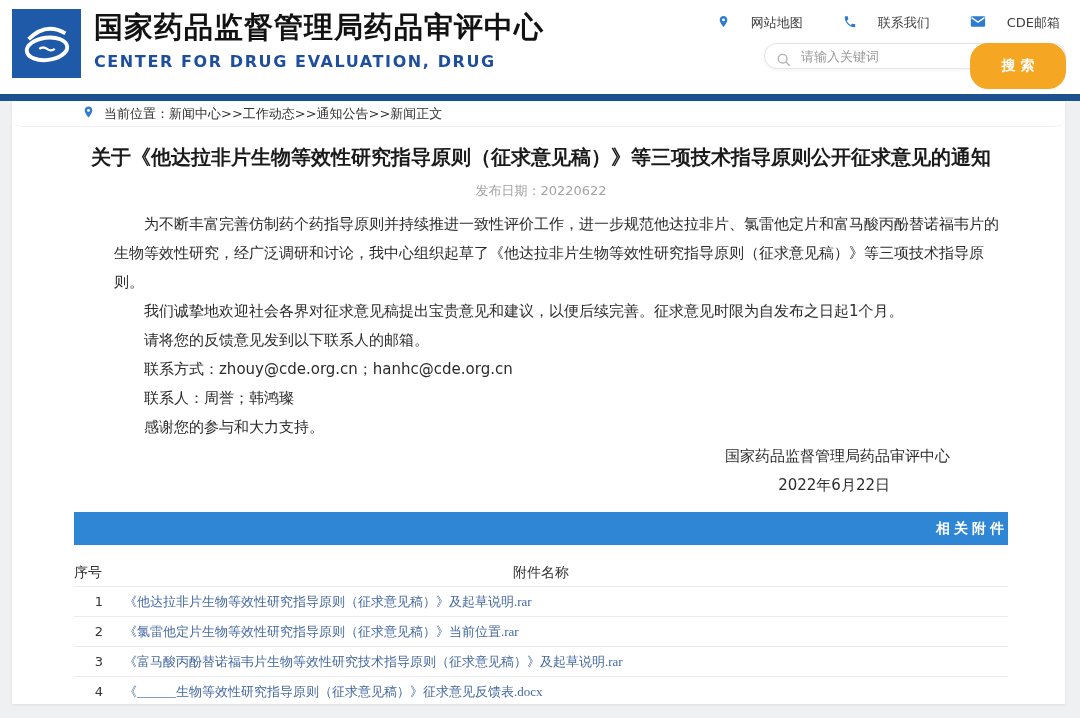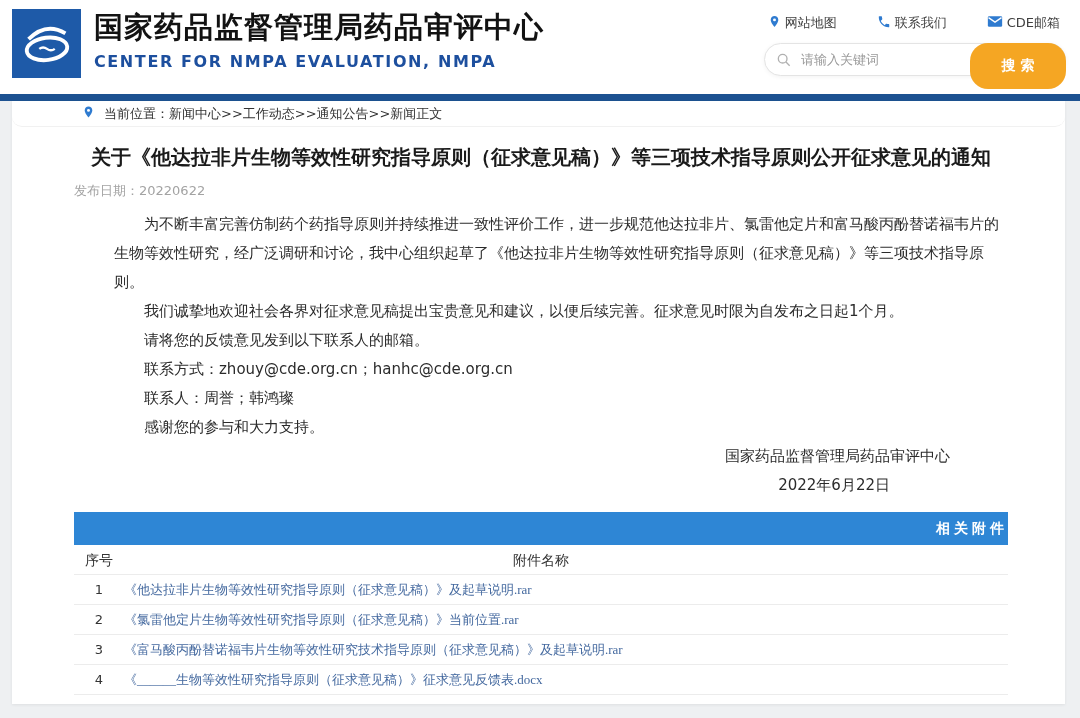--- a/index.html
+++ b/index.html
@@ -11,70 +11,70 @@
   
   .topbar { background:#fff; height:94px; display:flex; justify-content:space-between;
             padding:9px 14px 0 12px; }
   .brand { display:flex; gap:13px; align-items:flex-start; }
   .logo { width:69px; height:69px; background:#1e5aa8; flex:0 0 auto;
           display:flex; align-items:center; justify-content:center; }
   .brand-cn { font-size:29px; font-weight:bold; color:#121212; letter-spacing:1px; line-height:36px; }
   .brand-en { font-size:16px; font-weight:bold; color:#1d4f9e; letter-spacing:1.6px; margin-top:7px; }
   .top-right { display:flex; flex-direction:column; align-items:flex-end; gap:11px; padding-top:5px; }
   .quick-links { display:flex; gap:40px; padding-right:6px; }
-  .quick-link { display:flex; align-items:center; gap:4px; font-size:13px; color:#3f3f3f; cursor:pointer; }
+  .quick-link { display:flex; align-items:center; gap:21px; font-size:13px; color:#3f3f3f; cursor:pointer; }
   .search-wrap { position:relative; width:302px; height:35px; }
-  .search-input { width:100%; height:33px; border:1px solid #e4e4e4; border-radius:18px;
+  .search-input { width:100%; height:26px; border:1px solid #e4e4e4; border-radius:18px;
                   padding:0 102px 0 36px; font-size:13px; color:#333; outline:none;
                   box-shadow:0 1px 4px rgba(0,0,0,0.05); background:#fff; }
   .search-input::placeholder { color:#9a9a9a; }
   .search-icon { position:absolute; left:12px; top:9px; }
   .search-btn { position:absolute; right:0; top:0; height:46px; width:96px; border:none;
                 border-radius:18px; background:#f5a623; color:#fff; font-size:14px;
                 font-weight:bold; letter-spacing:5px; text-indent:5px; cursor:pointer; }
   .divider { height:7px; background:#1d5291; }
   
   .content-outer { padding:0 15px 14px 12px; height:617px; }
   .card { background:#fff; height:100%; box-shadow:0 1px 3px rgba(0,0,0,0.07); overflow:hidden; }
   .breadcrumb { height:26px; display:flex; align-items:center; gap:9px; padding-left:70px;
                 border-bottom:1px solid #f1f1f1; font-size:13px; color:#333;border-radius:10px; }
   .article { padding:14px 57px 0 62px; }
   .title { font-size:20px; font-weight:bold; line-height:32px; text-align:center; color:#1a1a1a; }
-  .pubdate { font-size:13px; color:#a3a3a3; margin-top:9px; }
+  .pubdate { text-align:center; font-size:13px; color:#a3a3a3; margin-top:9px; }
   .body-text { margin-top:10px;margin-left:40px; }
   .body-text p { font-size:15px; line-height:29px; color:#2b2b2b; text-indent:2em; }
   .signature { text-align:right; font-size:15px; line-height:29px; color:#2b2b2b; padding-right:58px; }
   .sig-date  { text-align:right; font-size:15px; line-height:29px; color:#2b2b2b; padding-right:118px; }
   
   .attach { margin-top:12px; }
   .attach-title { background:#2e86d5; color:#fff; font-size:14px; font-weight:bold;
                   text-align:right; height:33px; line-height:33px; letter-spacing:4px; }
   .attach-cols { position:relative; height:30px; line-height:30px;
                  border-bottom:1px solid #ececec; font-size:14px; color:#333; }
-  .col-index-h { position:absolute; left:0; top:0; width:50px; text-align:center; }
-  .col-name-h  { display:block; text-align:center; }
+  .col-index-h { position:absolute; left:0; top:0; width:50px; }
+  .col-name-h  { display:block; text-align:center;margin-top:12px; }
   .attach-row { display:flex; height:30px; align-items:center; border-bottom:1px solid #ececec; }
   .row-index { width:50px; text-align:center; font-size:13px; color:#333; flex:0 0 auto; }
   .row-link  { font-size:13px; color:#44699f; cursor:pointer;font-family:Liberation Serif, serif; }
 </style>
 </head>
 <body>
 
 <div class="topbar">
   <div class="brand">
     <div class="logo">
       <svg width="62" height="62" viewBox="0 0 64 64">
         <path d="M13 27 Q 31 9 51 21" stroke="#fff" stroke-width="4" fill="none"></path>
         <ellipse cx="32" cy="37" rx="21" ry="11.5" stroke="#fff" stroke-width="4" fill="none" transform="rotate(-7 32 37)"></ellipse>
         <path d="M24 37 q4 -3 8 0 q4 3 8 0" stroke="#fff" stroke-width="2.5" fill="none"></path>
       </svg>
     </div>
     <div>
       <div class="brand-cn">国家药品监督管理局药品审评中心</div>
-      <div class="brand-en">CENTER FOR NMPA EVALUATION, NMPA</div>
+      <div class="brand-en">CENTER FOR DRUG EVALUATION, DRUG</div>
     </div>
   </div>
 
   <div class="top-right">
     <div class="quick-links">
       <span class="quick-link">
         <span>
           <svg width="13" height="15" viewBox="0 0 24 24">
               <path d="M12 2C8 2 5 5 5 9c0 5 7 13 7 13s7-8 7-13c0-4-3-7-7-7z" fill="#2f7bd0"></path>
               <circle cx="12" cy="9" r="2.7" fill="#fff"></circle>

